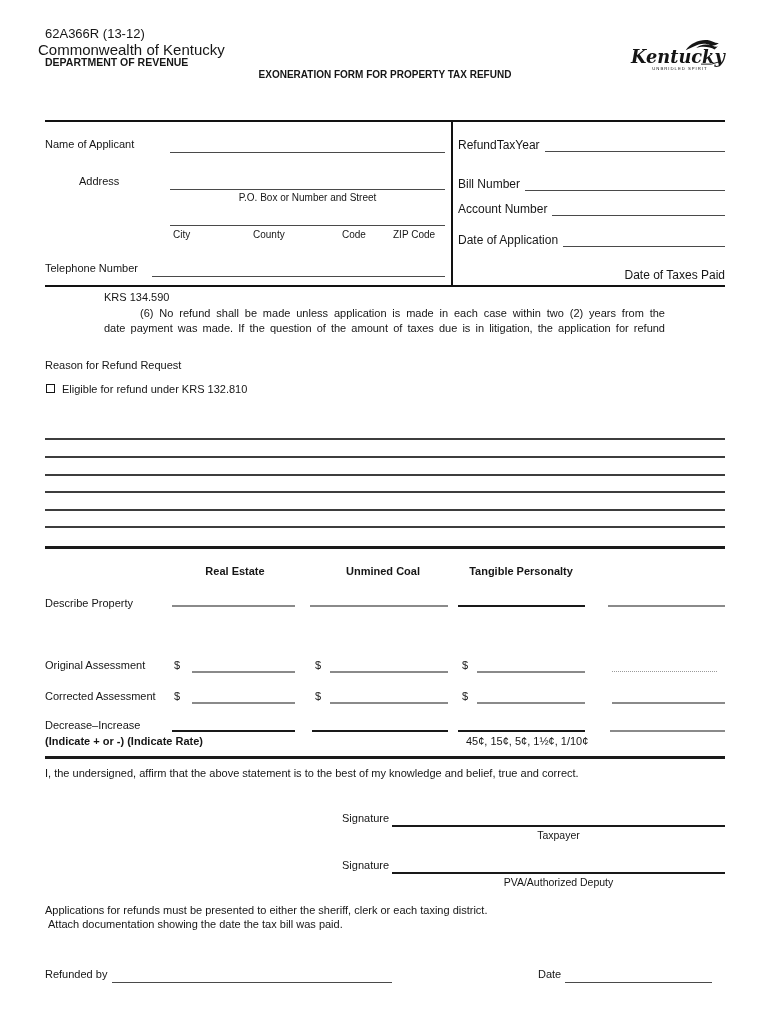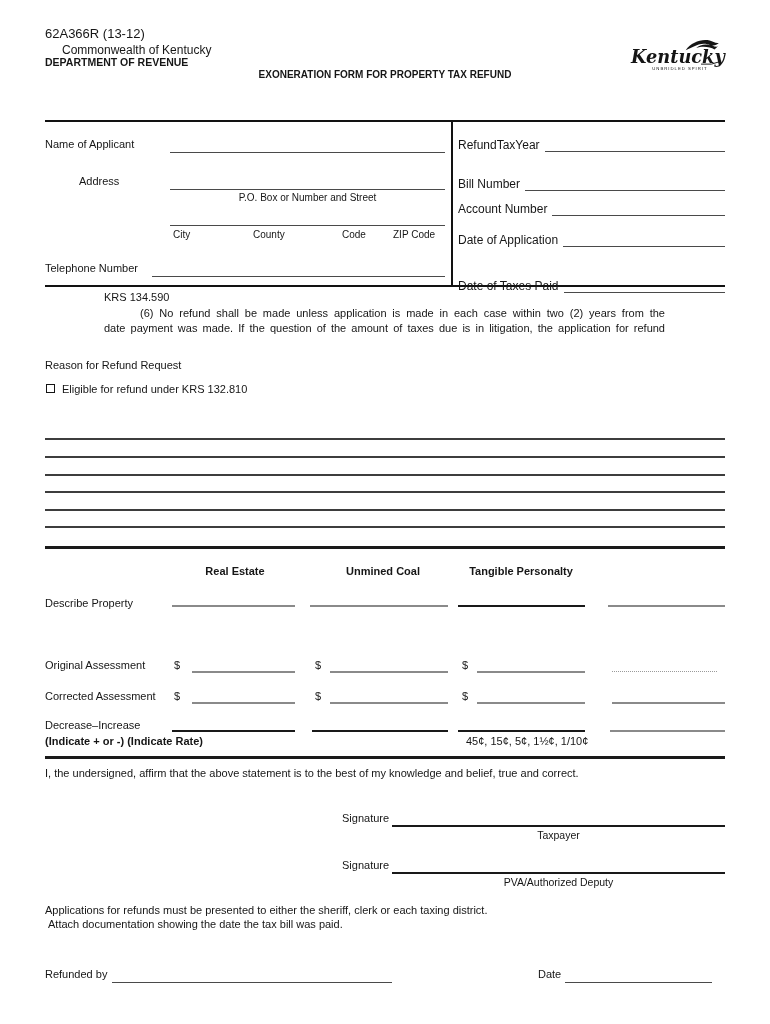--- a/index.html
+++ b/index.html
@@ -28,21 +28,21 @@
   .rfield .lbl { font-size: 12px; white-space: nowrap; }
   .rfield .fline { flex: 1; border-bottom: 1px solid #4a4a4a; margin-left: 5px; height: 14px; }
   .para { font-size: 11px; line-height: 15.3px; }
   .para .jl { text-align: justify; text-align-last: justify; }
   .checkbox { border: 1.5px solid #141414; width: 9px; height: 9px; background: #fff; }
 </style>
 </head>
 <body>
 
 <div class="abs" style="left:45px; top:26px; font-size:13px;">62A366R (13-12)</div>
-<div class="abs t10" style="left:62px; top:44px; font-size:12px;text-align:right;">Commonwealth of Kentucky</div>
+<div class="abs t10" style="left:38px; top:44px; font-size:15px;text-align:right;">Commonwealth of Kentucky</div>
 <div class="abs t10 b" style="left:45px; top:56px; font-size:10.5px;">DEPARTMENT OF REVENUE</div>
 <div class="abs b ctr" style="left:45px; width:680px; top:69px; font-size:10px;">EXONERATION FORM FOR PROPERTY TAX REFUND</div>
 
 <div class="abs" style="left:630px; top:36px; width:96px; height:38px;">
   <svg width="96" height="38" viewBox="0 0 200 76">
 
     <path fill="#151515" d="M116,28 C128,12 148,4 166,8 c7,1.5 11,6 19,5 c-4,4 -9,6 -14,5 c4,2 8,3 12,2.5 l-7,6 c-9,-6 -26,-8 -38,-3 c7,-7 19,-9 29,-6 c-9,-5 -23,-4 -34,3 z"></path>
     <path fill="none" stroke="#151515" stroke-width="2" d="M148,57 q22,3 42,-6"></path>
     <text x="2" y="54" font-family="DejaVu Serif, serif" font-style="italic" font-weight="bold" font-size="37" fill="#151515">Kentucky</text>
     <text x="104" y="70" text-anchor="middle" font-family="Liberation Sans, sans-serif" font-size="9" letter-spacing="2" fill="#151515">UNBRIDLED SPIRIT</text>
@@ -78,21 +78,21 @@
   <span class="fline"></span>
 </div>
 <div class="rfield" style="top:200px;">
   <span class="lbl">Account Number</span>
   <span class="fline"></span>
 </div>
 <div class="rfield" style="top:231px;">
   <span class="lbl">Date of Application</span>
   <span class="fline"></span>
 </div>
-<div class="rfield" style="top:277px;">
+<div class="rfield" style="top:268px;flex-direction:column;">
   <span class="lbl">Date of Taxes Paid</span>
   <span class="fline"></span>
 </div>
 
 <div class="abs t" style="left:104px; top:291px;">KRS 134.590</div>
 <div class="abs para" style="left:104px; top:306px; width:561px;">
   <div class="jl" style="padding-left:36px;">(6) No refund shall be made unless application is made in each case within two (2) years from the</div>
   <div class="jl">date payment was made. If the question of the amount of taxes due is in litigation, the application for refund</div>
 </div>
 

